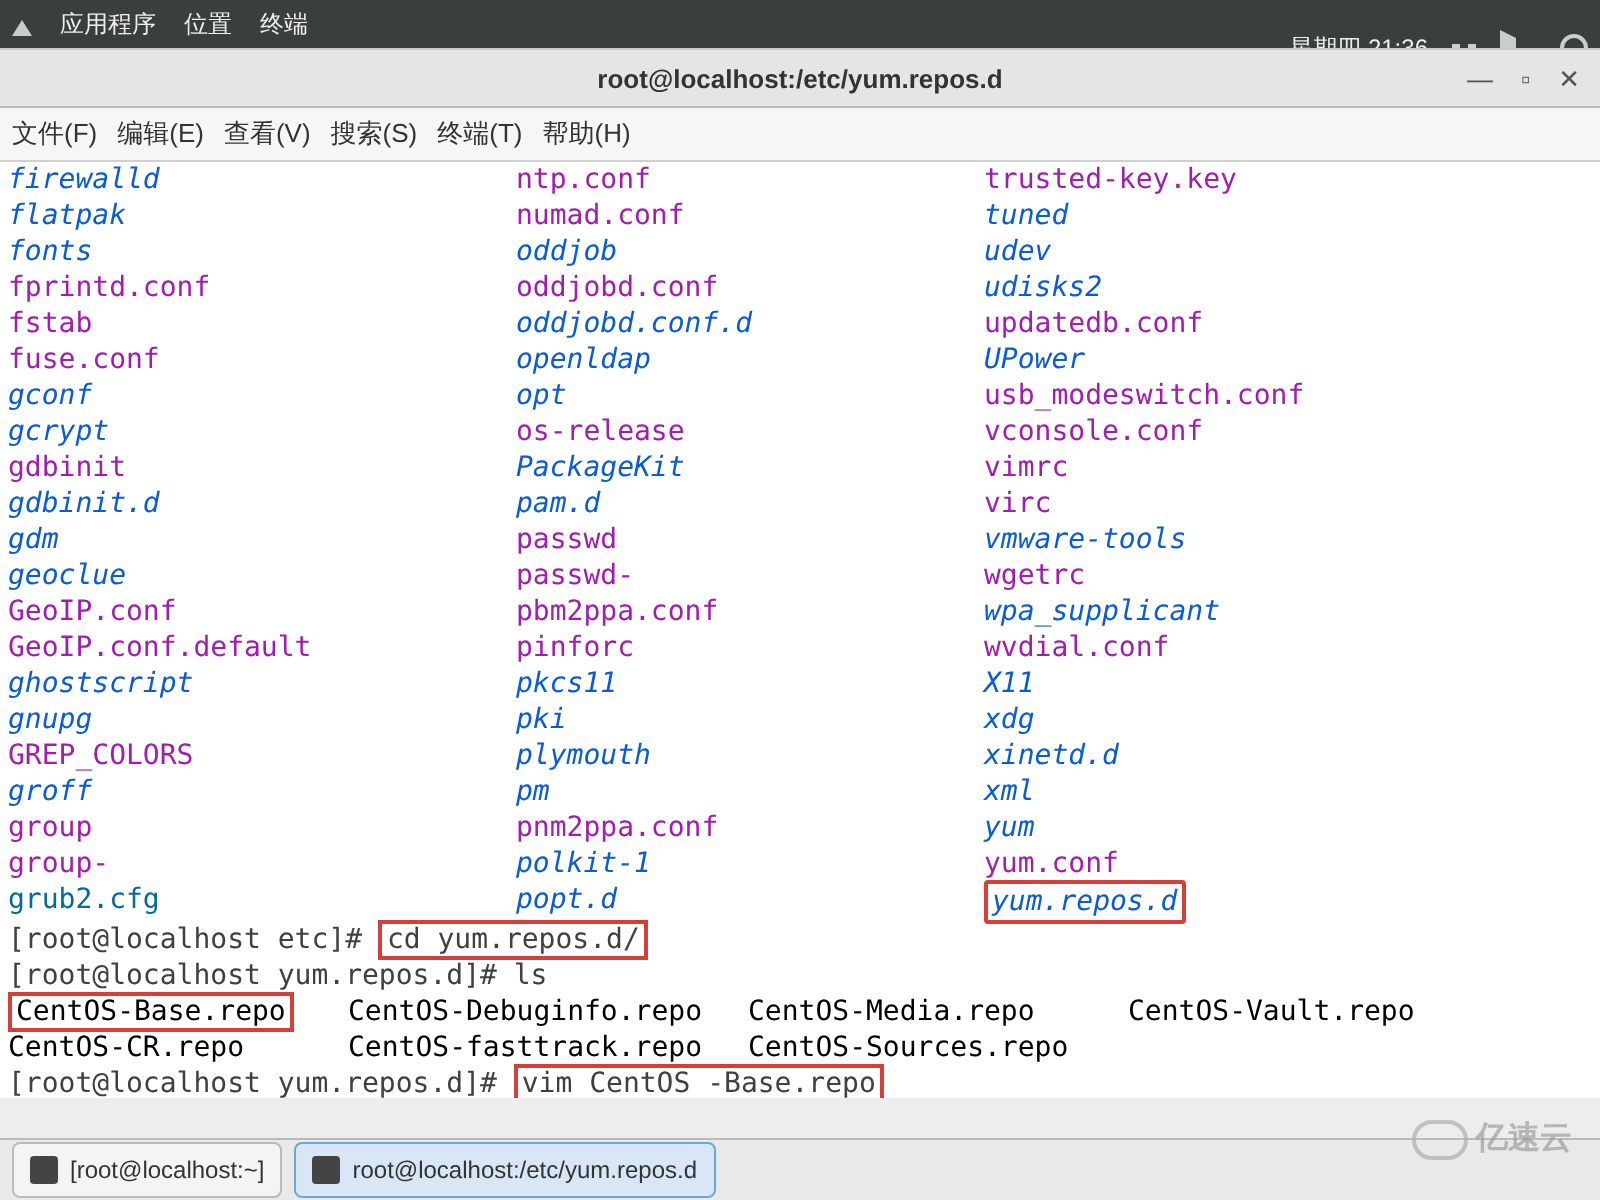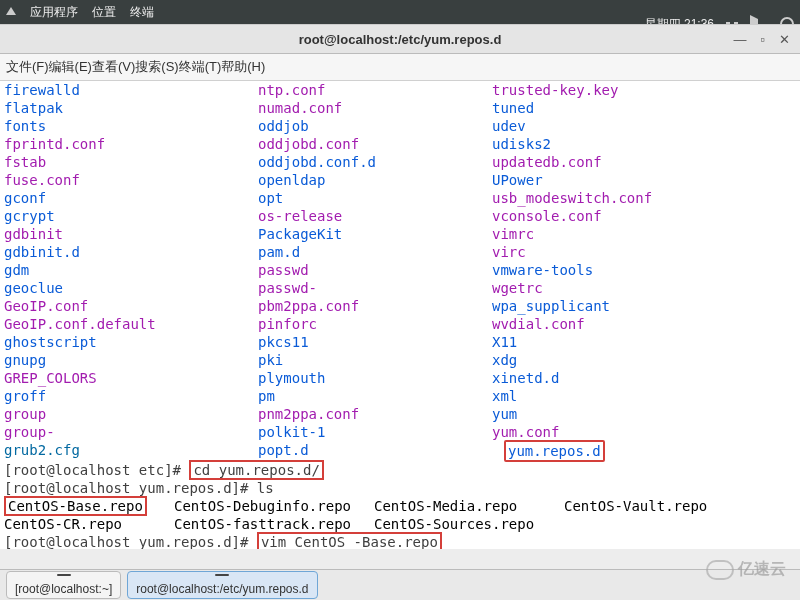--- a/index.html
+++ b/index.html
@@ -15,21 +15,21 @@
   }
   .topbar {
     height: 24px;
     background: #393f3f;
     color: #eee;
     display: flex;
     align-items: center;
     padding: 0 6px;
     font-size: 12px;
   }
-  .topbar-left { display: flex; gap: 14px; align-items: flex-start; }
+  .topbar-left { display: flex; gap: 14px; align-items: flex-end; }
   .topbar-right { margin-left: auto; display: flex; gap: 12px; align-items: center; margin-top: 24px; }
   .titlebar {
     height: 28px;
     background: #e5e5e5;
     border-top: 1px solid #ccc;
     border-bottom: 1px solid #bbb;
     display: flex;
     align-items: center;
     position: relative;
   }
@@ -43,47 +43,48 @@
     z-index: 2;
   }
   .win-btn { cursor: pointer; }
   .menubar {
     height: 26px;
     background: #f6f6f6;
     border-bottom: 1px solid #d0d0d0;
     display: flex;
     align-items: center;
     padding: 0 6px;
+    gap: 10px;
     font-size: 13px;
     color: #333;
   }
   .terminal {
     background: #fff;
     font-family: "DejaVu Sans Mono","Source Sans Pro", monospace;
     font-size: 14px;
     line-height: 18px;
     padding: 0 4px;
     height: 468px;
     overflow: hidden;
     white-space: pre;
     position: relative;
   }
   .row { display: flex; }
   .col { min-width: 0; flex: 1 1 0; }
   .col0 { flex: 0 0 254px; }
   .col1 { flex: 0 0 234px; }
   .col2 { flex: 1 1 0; }
-  .link { color: #0a5bd7; }
+  .link { color: #0a5bd7; font-style: italic; }
   .teal { color: #0369a1; }
   .plain { color: #a21caf; }
   .boxed {
     border: 2px solid #d43f3a;
     border-radius: 2px;
     padding: 0 2px;
-    margin: -1px 12px;
+    margin: -1px 0;
     display: inline-block;
   }
   .prompt-line { color: #404040; }
   .hilite { border: 2px solid #d43f3a; padding: 0 2px; }
   .taskbar {
     position: absolute;
     left: 0; right: 0; bottom: 0;
     height: 30px;
     background: #e9e9e9;
     border-top: 1px solid #bbb;
@@ -93,21 +94,20 @@
     gap: 6px;
     font-size: 12px;
   }
   .task {
     display: flex; align-items: center; gap: 6px;
     border: 1px solid #bbb; border-radius: 4px;
     background: #f4f4f4;
     padding: 2px 8px;
     height: 22px;
     color: #333;
-    flex-direction: column;
   }
   .task.active { background: #d9e6f5; border-color: #6fa6d6; }
   .task-icon {
     width: 14px; height: 14px; background: #444; border-radius: 2px;
     display: inline-block;
   }
   .watermark {
     position: absolute;
     right: 14px; bottom: 20px;
     color: #999;

